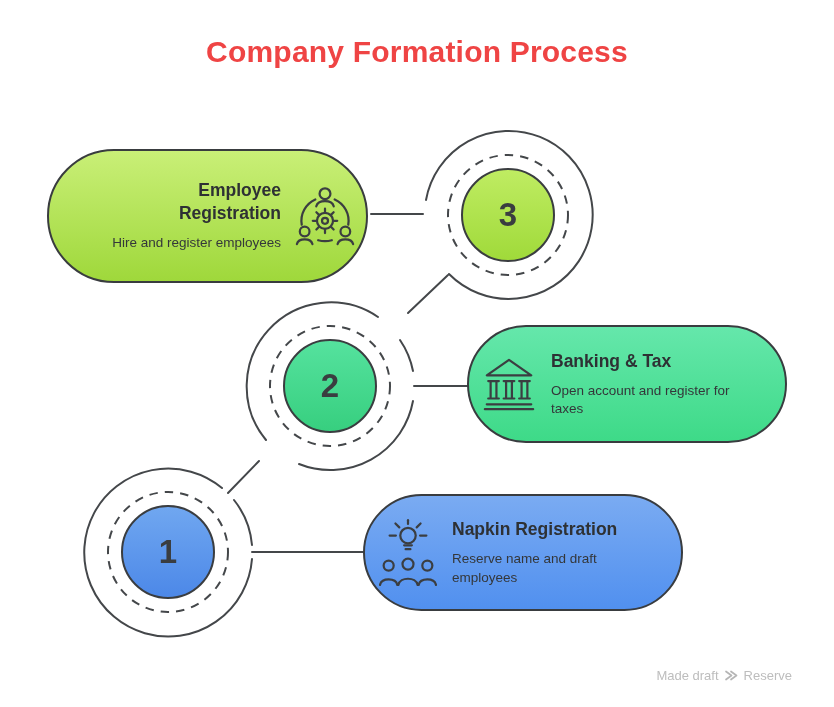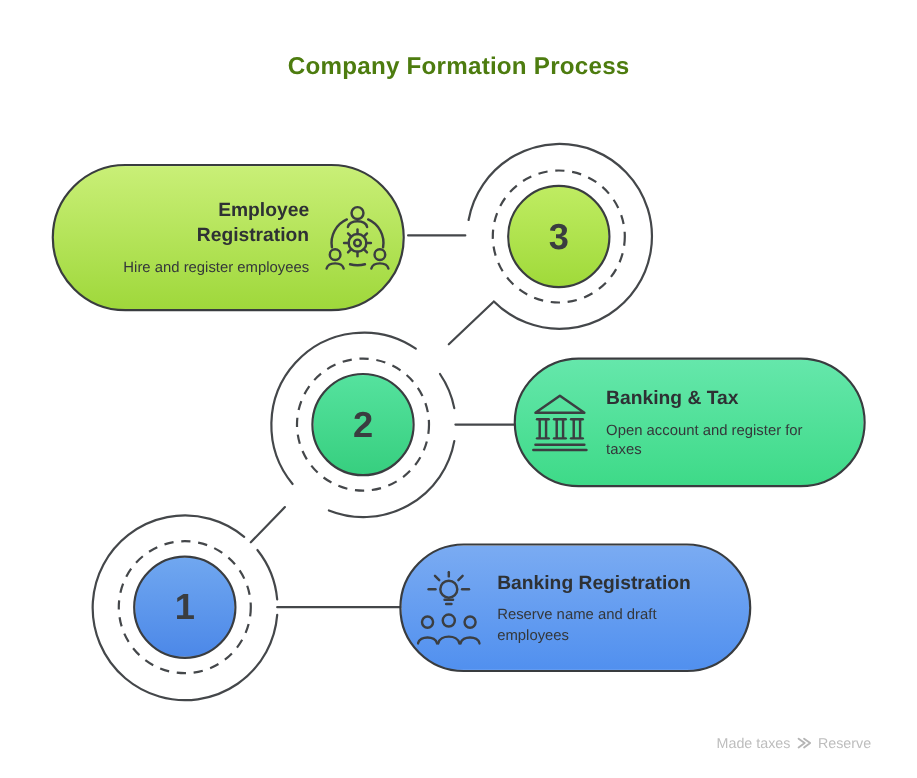--- a/index.html
+++ b/index.html
@@ -1,22 +1,22 @@
 <!DOCTYPE html>
 <html><head>
 <meta charset="utf-8">
 <style>
   html,body { margin:0; padding:0; background:#ffffff; }
   .canvas {
     position:relative; width:834px; height:707px; background:#ffffff;
     font-family:"Liberation Sans", sans-serif; overflow:hidden;
   }
   .page-title {
-    position:absolute; top:47px; left:0; width:100%; margin:0;
-    text-align:center; font-size:22px; font-weight:bold; color:#4d7c0f;
+    position:absolute; top:35px; left:0; width:100%; margin:0;
+    text-align:center; font-size:30px; font-weight:bold; color:#ef4444;
     letter-spacing:0.2px;
   }
   svg.links { position:absolute; left:0; top:0; width:834px; height:707px; }
   svg.links path, svg.links line { stroke:#44474a; stroke-width:2; fill:none; stroke-linecap:round; }
   svg.links circle.dashed { stroke:#44474a; stroke-width:2; fill:none; stroke-dasharray:8.5 7; }
 
   .node {
     position:absolute; width:94px; height:94px; border-radius:50%;
     border:2.5px solid #3a3d40; box-sizing:border-box;
     display:flex; align-items:center; justify-content:center;
@@ -172,27 +172,27 @@
         <path d="M30 1 V5"></path>
         <circle cx="10" cy="48" r="5.2"></circle>
         <circle cx="30" cy="46.5" r="5.7"></circle>
         <circle cx="50" cy="48" r="5.2"></circle>
         <path d="M1 68 c1.7-7.5 16.3-7.5 18 0"></path>
         <path d="M20 68 c1.9-8.5 18.1-8.5 20 0"></path>
         <path d="M41 68 c1.7-7.5 16.3-7.5 18 0"></path>
       </svg>
     </span>
     <div class="txt">
-      <div class="ttl">Banking Registration</div>
+      <div class="ttl">Napkin Registration</div>
       <div class="desc">Reserve name and draft employees</div>
     </div>
   </div>
 
   <div class="watermark">
-    <span>Made taxes</span>
+    <span>Made draft</span>
     <svg width="15" height="13" viewBox="0 0 15 13">
       <path d="M2 2.5 L7.5 6.5 L2 10.5" stroke="#b5b5b5" stroke-width="1.7" fill="none" stroke-linecap="round" stroke-linejoin="round"></path>
       <path d="M7 2.5 L12.5 6.5 L7 10.5" stroke="#b5b5b5" stroke-width="1.7" fill="none" stroke-linecap="round" stroke-linejoin="round"></path>
     </svg>
     <span>Reserve</span>
   </div>
 
 </div>
 
 </body></html>

